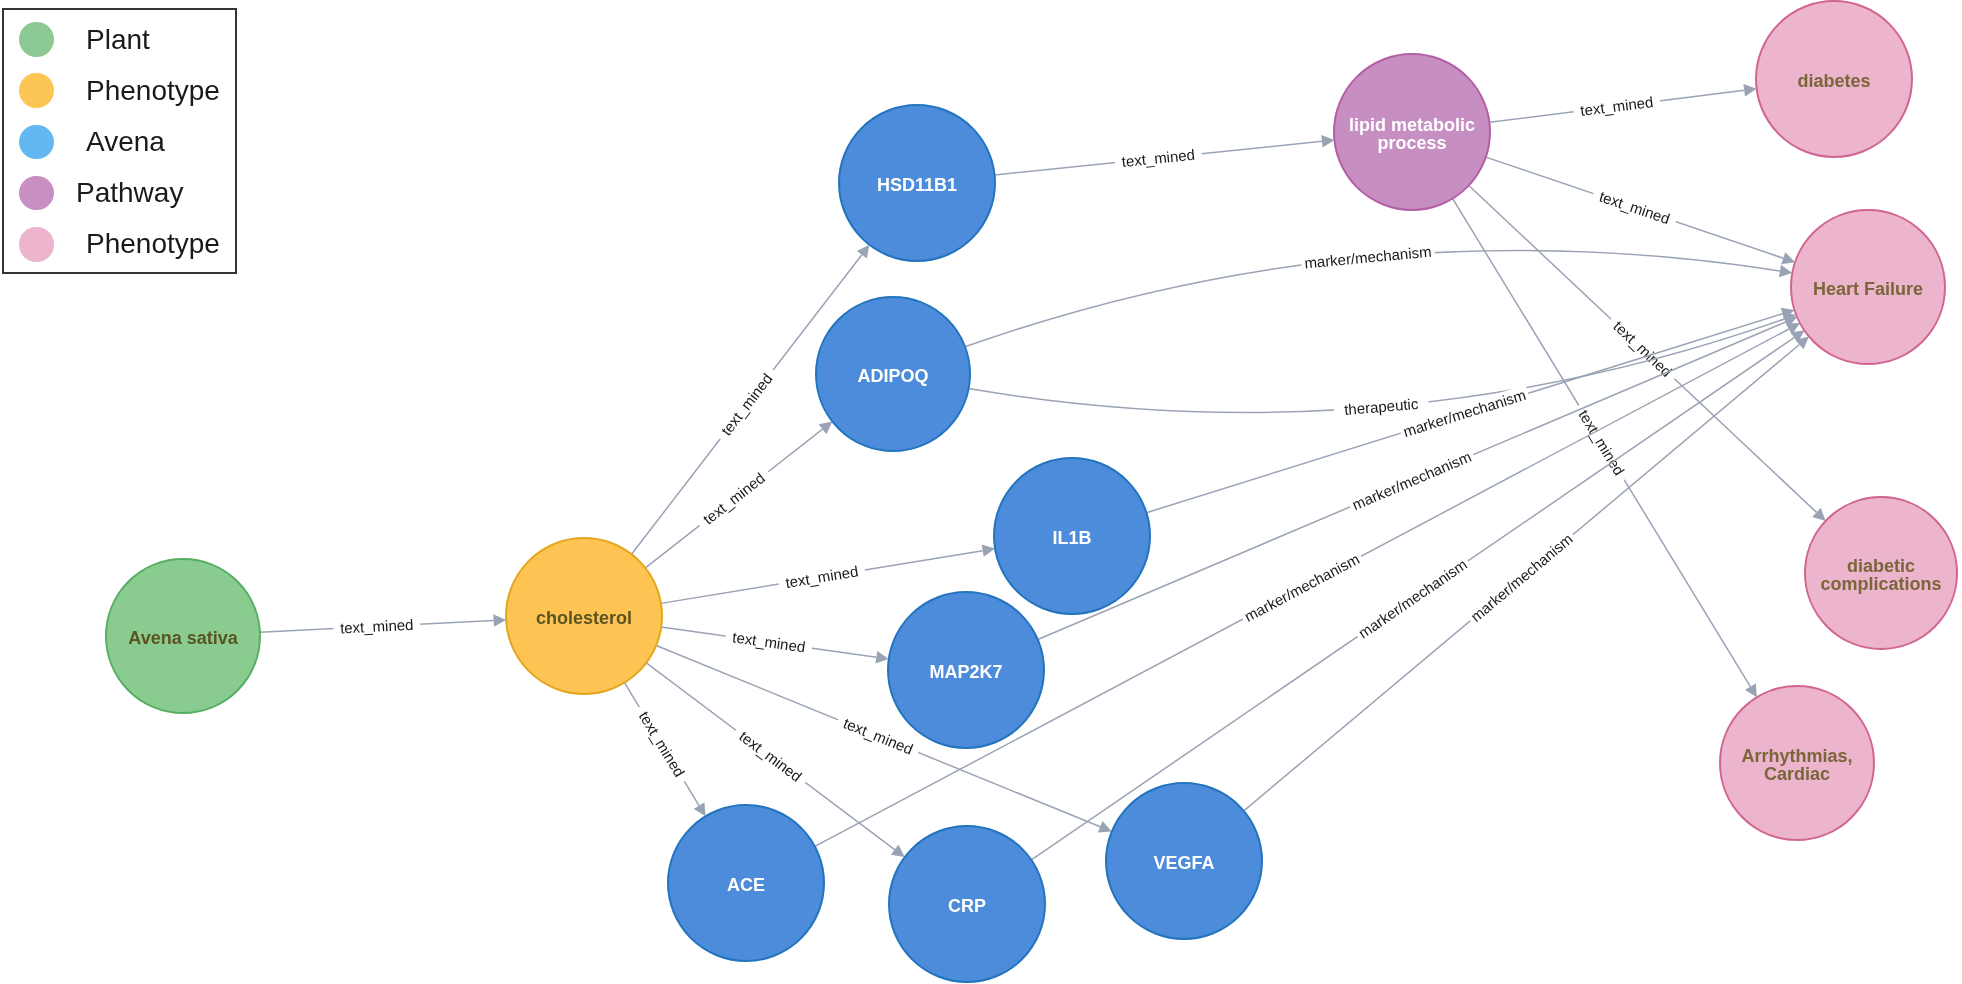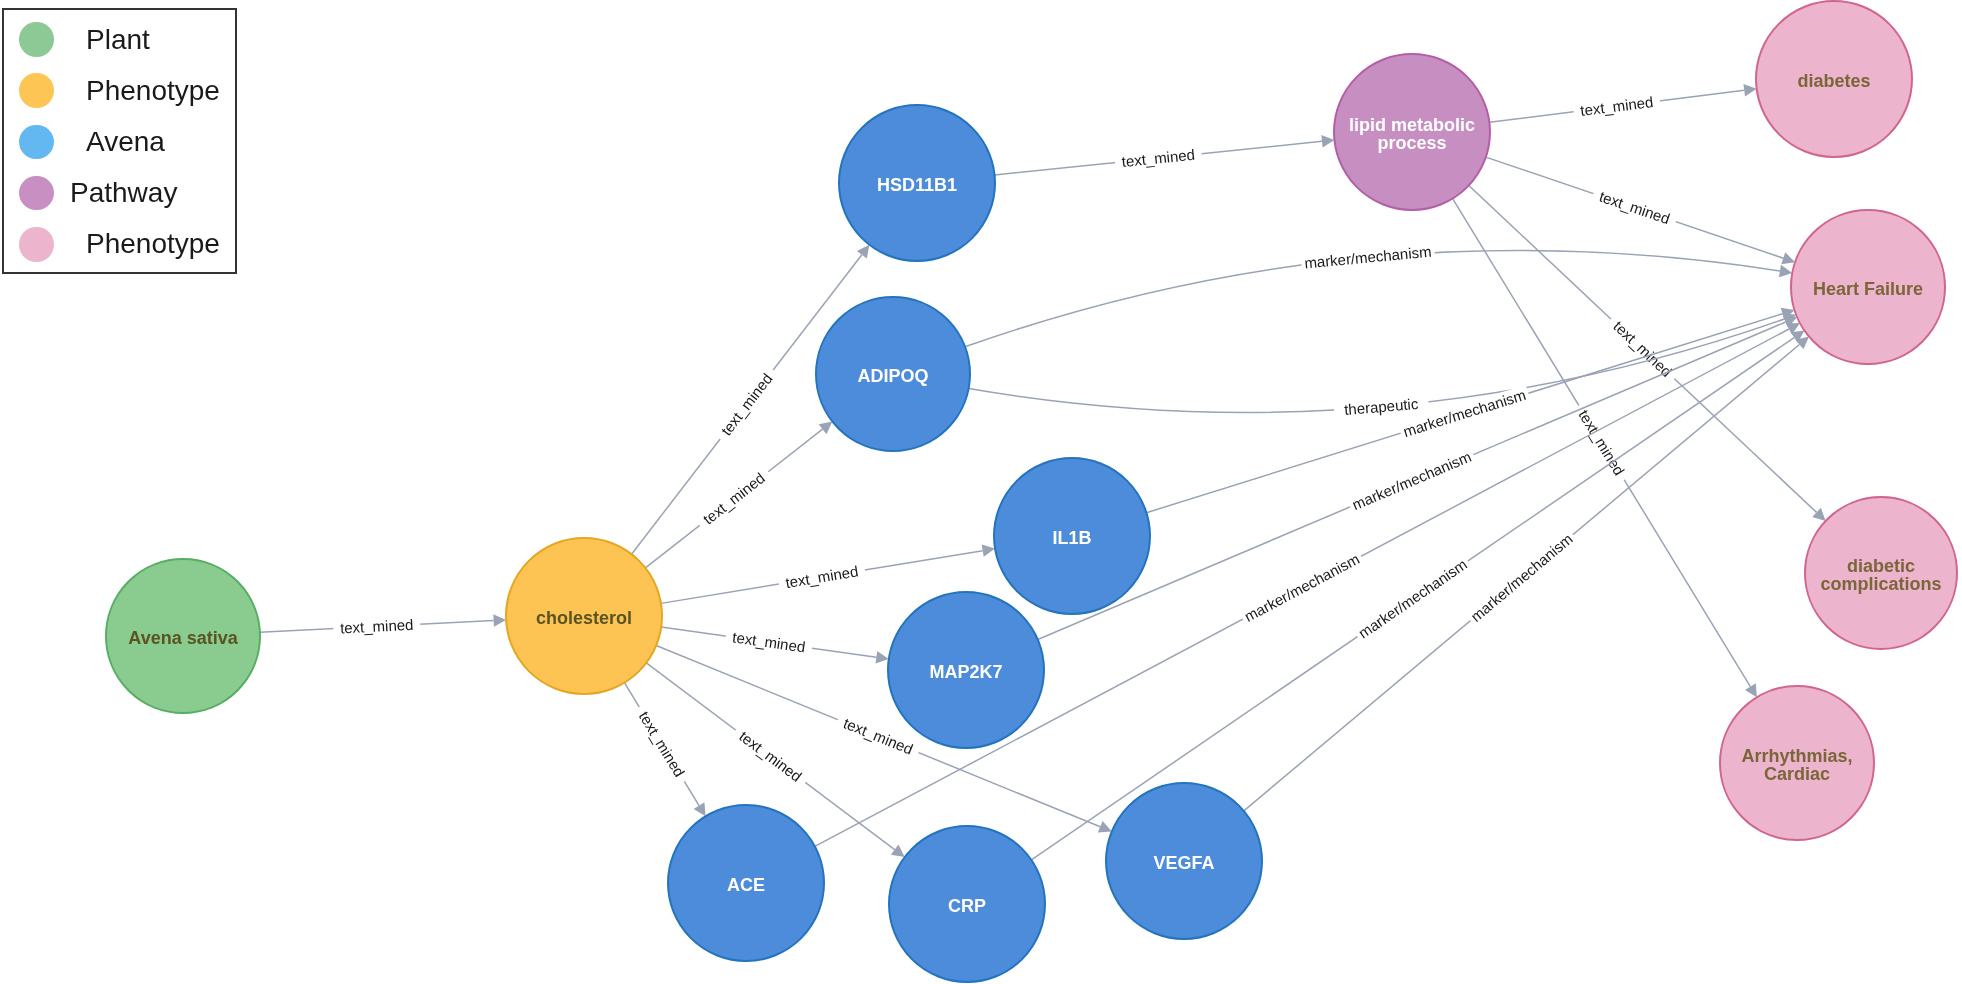--- a/index.html
+++ b/index.html
@@ -242,17 +242,17 @@
       </g>
     </svg>
   <div class="legend-box">
       <div class="legend-dot" style="background: rgb(141, 201, 149); left: 15.35px; top: 12.25px; width: 34.5px; height: 34.5px;"></div>
       <div class="legend-text" style="left: 82px; line-height: 1; top: 15.5px;">Plant</div>
       <div class="legend-dot" style="background: rgb(253, 197, 84); left: 15.35px; top: 63.45px; width: 34.5px; height: 34.5px;"></div>
       <div class="legend-text" style="left: 82px; line-height: 1; top: 66.7px;">Phenotype</div>
       <div class="legend-dot" style="background: rgb(99, 184, 242); left: 15.35px; top: 114.65px; width: 34.5px; height: 34.5px;"></div>
       <div class="legend-text" style="left: 82px; line-height: 1; top: 117.9px;">Avena</div>
       <div class="legend-dot" style="background: rgb(199, 143, 194); left: 15.35px; top: 165.85px; width: 34.5px; height: 34.5px;"></div>
-      <div class="legend-text" style="left: 66px; line-height: 1; top: 169.1px;">Pathway</div>
+      <div class="legend-text" style="left: 72px; line-height: 1; top: 169.1px;">Pathway</div>
       <div class="legend-dot" style="background: rgb(236, 180, 205); left: 15.35px; top: 217.05px; width: 34.5px; height: 34.5px;"></div>
       <div class="legend-text" style="left: 82px; line-height: 1; top: 220.3px; text-align: center;">Phenotype</div>
     </div>
 </div>
 
 </body></html>

